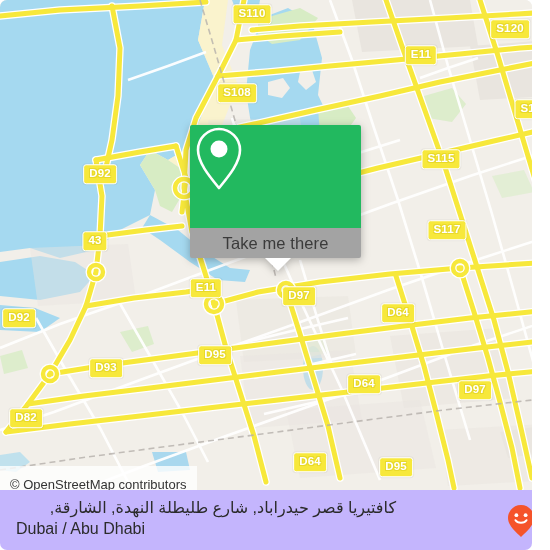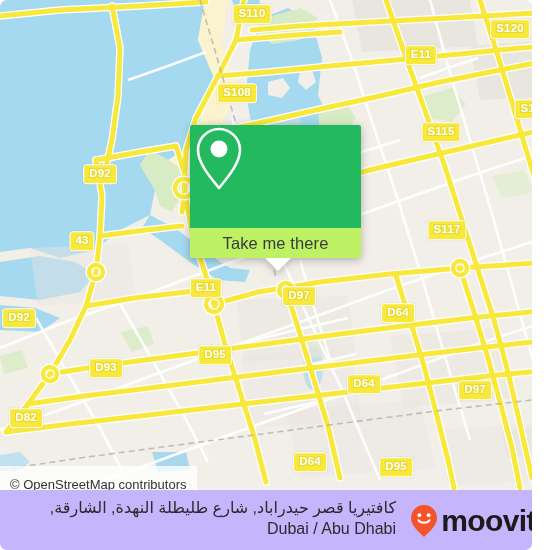--- a/index.html
+++ b/index.html
@@ -42,21 +42,21 @@
     width:171px;
     filter:drop-shadow(0 2px 4px rgba(0,0,0,.28));
   }
   #popup-green{
     background:#22b95f;
     height:103px;
     border-radius:2px 2px 0 0;
     display:flex;align-items:center;justify-content:center;
   }
   #popup-white{
-    background:#bef264;
+    background:#a3a3a3;
     height:30px;
     border-radius:0 0 2px 2px;
     display:flex;align-items:center;justify-content:center;
   }
   #popup-label{
     color:#3b3b3b;
     font-size:16.5px;
     letter-spacing:.1px;
     white-space:nowrap;
   }
@@ -83,21 +83,21 @@
   
   #footer{
     position:absolute;left:0;top:490px;width:550px;height:60px;
     background:#c4b5fd;
   }
   #footer-text{
     position:absolute;left:16px;top:8px;width:380px;
     color:#2b2b2b;font-size:16px;line-height:1.30;
   }
   #footer-line1{direction:rtl;text-align:right;unicode-bidi:plaintext;}
-  #footer-line2{text-align:right;}
+  #footer-line2{text-align:left;}
   #brand{
     position:absolute;right:14px;top:14px;
     display:flex;align-items:center;gap:2px;
   }
   #brand-word{
     font-size:30px;font-weight:bold;color:#1b1b1b;letter-spacing:-.6px;
     line-height:1;
   }
 </style>
 </head>
@@ -251,23 +251,23 @@
         <path d="M200,0 L216,54 L232,110 L248,166 L262,222 L276,278"></path>
         <path d="M0,470 L80,458 L170,446 L262,434 L352,422 L444,410 L550,398"></path>
       </g>
     </svg>
 
     <div class="shield" style="left:252px;top:14px">S110</div>
     <div class="shield" style="left:421px;top:55px">E11</div>
     <div class="shield" style="left:510px;top:29px">S120</div>
     <div class="shield" style="left:237px;top:93px">S108</div>
     <div class="shield" style="left:534px;top:109px">S117</div>
-    <div class="shield" style="left:441px;top:132px">S115</div>
+    <div class="shield" style="left:441px;top:159px">S115</div>
     <div class="shield" style="left:100px;top:174px">D92</div>
-    <div class="shield" style="left:82px;top:241px">43</div>
+    <div class="shield" style="left:95px;top:241px">43</div>
     <div class="shield" style="left:447px;top:230px">S117</div>
     <div class="shield" style="left:206px;top:288px">E11</div>
     <div class="shield" style="left:299px;top:296px">D97</div>
     <div class="shield" style="left:398px;top:313px">D64</div>
     <div class="shield" style="left:19px;top:318px">D92</div>
     <div class="shield" style="left:215px;top:355px">D95</div>
     <div class="shield" style="left:106px;top:368px">D93</div>
     <div class="shield" style="left:364px;top:384px">D64</div>
     <div class="shield" style="left:475px;top:390px">D97</div>
     <div class="shield" style="left:26px;top:418px">D82</div>
@@ -295,17 +295,16 @@
       <div id="footer-line1">كافتيريا قصر حيدراباد, شارع طليطلة النهدة, الشارقة,</div>
       <div id="footer-line2">Dubai / Abu Dhabi</div>
     </div>
     <div id="brand">
       <svg width="30" height="34" viewBox="0 0 30 34">
         <path d="M15,1 C7.8,1 2,6.8 2,14 C2,22 11,29 15,33 C19,29 28,22 28,14 C28,6.8 22.2,1 15,1 Z" fill="#f5532a"></path>
         <circle cx="10.4" cy="11.2" r="1.9" fill="#ffffff"></circle>
         <circle cx="19.6" cy="11.2" r="1.9" fill="#ffffff"></circle>
         <path d="M9.5,16.2 C11.5,19.6 18.5,19.6 20.5,16.2" fill="none" stroke="#ffffff" stroke-width="2" stroke-linecap="round"></path>
       </svg>
-      <span id="brand-word">moovit</span>
     </div>
   </div>
 
 </div>
 
 </body></html>

